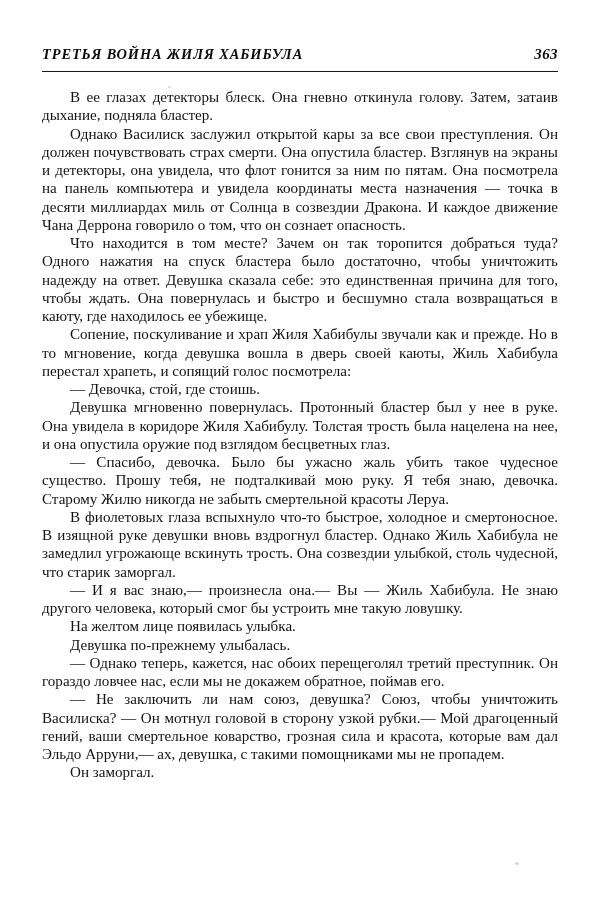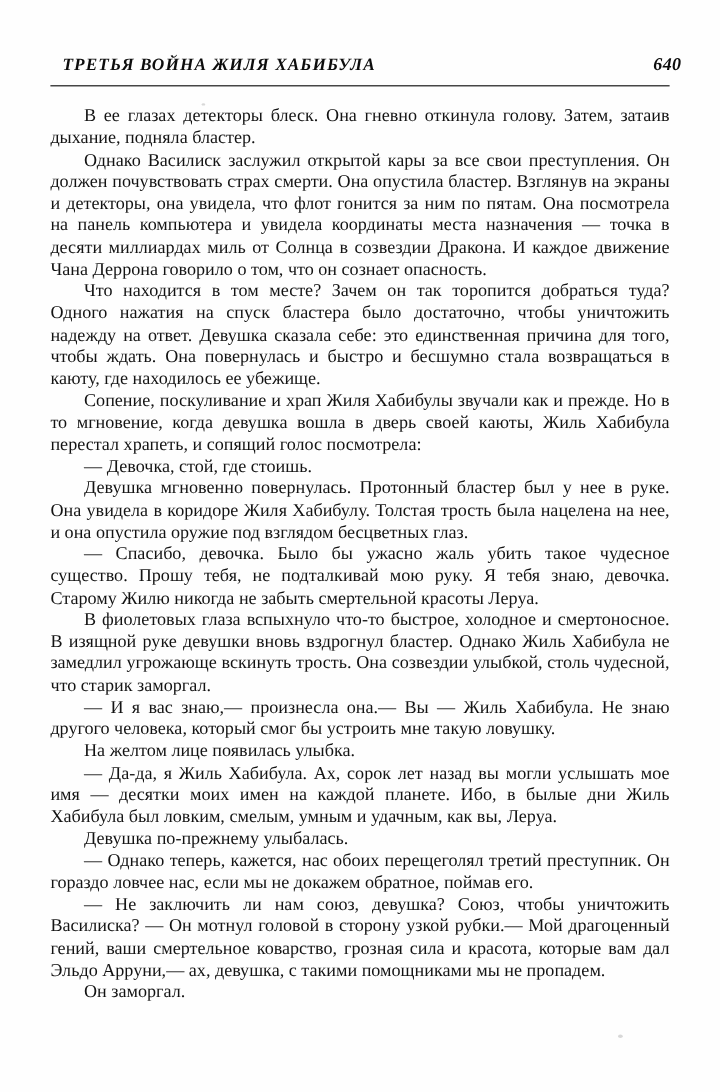--- a/index.html
+++ b/index.html
@@ -27,21 +27,20 @@
 
   
   .running-head {
     position: absolute;
     left: 42px;
     top: 46px;
     width: 516px;
     display: flex;
     align-items: flex-end;
     justify-content: space-between;
-    margin-left: 10px;
   }
   .running-head-title {
     font-style: italic;
     font-weight: 700;
     font-size: 14.4px;
     letter-spacing: 0.9px;
     white-space: nowrap;
     color: #0d0d0d;
   }
   .running-head-folio {
@@ -93,37 +92,36 @@
   .speck-b { left: 515px; top: 862px; width: 4px; height: 3px; }
   .speck-c { left: 556px; top: 300px; width: 2px; height: 2px; }
 </style>
 </head>
 <body>
 
 <div class="page" style="background: rgb(254, 254, 254);">
 
   <div class="running-head">
     <span class="running-head-title">ТРЕТЬЯ ВОЙНА ЖИЛЯ ХАБИБУЛА</span>
-    <span class="running-head-folio">640</span>
+    <span class="running-head-folio">363</span>
   </div>
 
   <div class="head-rule" style="border-top-color: rgb(26, 26, 26);"></div>
 
   <div class="textblock" style="color: rgb(19, 19, 19);">
       <p>В ее глазах детекторы блеск. Она гневно откинула голову. Затем, затаив дыхание, подняла бластер.</p>
       <p>Однако Василиск заслужил открытой кары за все свои преступления. Он должен почувствовать страх смерти. Она опустила бластер. Взглянув на экраны и детекторы, она увидела, что флот гонится за ним по пятам. Она посмотрела на панель компьютера и увидела координаты места назначения — точка в десяти миллиардах миль от Солнца в созвездии Дракона. И каждое движение Чана Деррона говорило о том, что он сознает опасность.</p>
       <p>Что находится в том месте? Зачем он так торопится добраться туда? Одного нажатия на спуск бластера было достаточно, чтобы уничтожить надежду на ответ. Девушка сказала себе: это единственная причина для того, чтобы ждать. Она повернулась и быстро и бесшумно стала возвращаться в каюту, где находилось ее убежище.</p>
       <p>Сопение, поскуливание и храп Жиля Хабибулы звучали как и прежде. Но в то мгновение, когда девушка вошла в дверь своей каюты, Жиль Хабибула перестал храпеть, и сопящий голос посмотрела:</p>
       <p>— Девочка, стой, где стоишь.</p>
       <p>Девушка мгновенно повернулась. Протонный бластер был у нее в руке. Она увидела в коридоре Жиля Хабибулу. Толстая трость была нацелена на нее, и она опустила оружие под взглядом бесцветных глаз.</p>
       <p>— Спасибо, девочка. Было бы ужасно жаль убить такое чудесное существо. Прошу тебя, не подталкивай мою руку. Я тебя знаю, девочка. Старому Жилю никогда не забыть смертельной красоты Леруа.</p>
       <p>В фиолетовых глаза вспыхнуло что-то быстрое, холодное и смертоносное. В изящной руке девушки вновь вздрогнул бластер. Однако Жиль Хабибула не замедлил угрожающе вскинуть трость. Она созвездии улыбкой, столь чудесной, что старик заморгал.</p>
       <p>— И я вас знаю,— произнесла она.— Вы — Жиль Хабибула. Не знаю другого человека, который смог бы устроить мне такую ловушку.</p>
       <p>На желтом лице появилась улыбка.</p>
-      <p>— Да-да, я Жиль Хабибула. Ах, сорок лет назад вы могли услышать мое имя — десятки моих имен на каждой планете. Ибо, в былые дни Жиль Хабибула был ловким, смелым, умным и удачным, как вы, Леруа.</p>
       <p>Девушка по-прежнему улыбалась.</p>
       <p>— Однако теперь, кажется, нас обоих перещеголял третий преступник. Он гораздо ловчее нас, если мы не докажем обратное, поймав его.</p>
       <p>— Не заключить ли нам союз, девушка? Союз, чтобы уничтожить Василиска? — Он мотнул головой в сторону узкой рубки.— Мой драгоценный гений, ваши смертельное коварство, грозная сила и красота, которые вам дал Эльдо Арруни,— ах, девушка, с такими помощниками мы не пропадем.</p>
       <p>Он заморгал.</p>
     </div>
 
   <span class="speck speck-a"></span>
   <span class="speck speck-b"></span>
   <span class="speck speck-c"></span>
 

